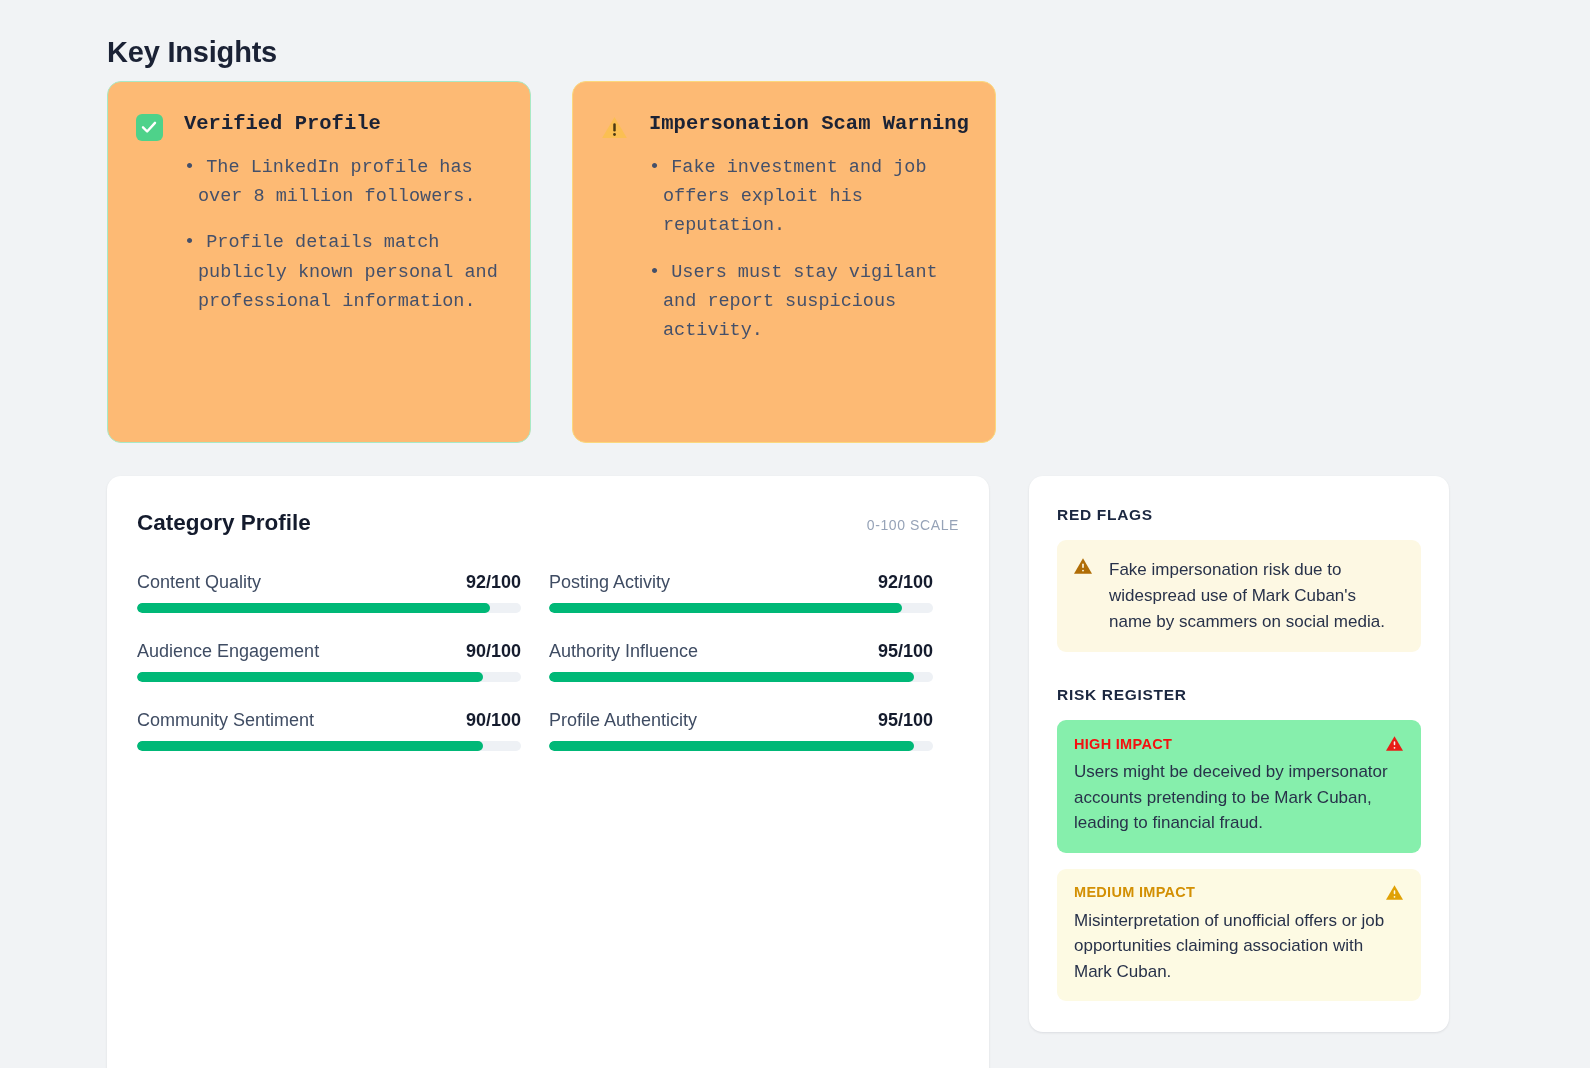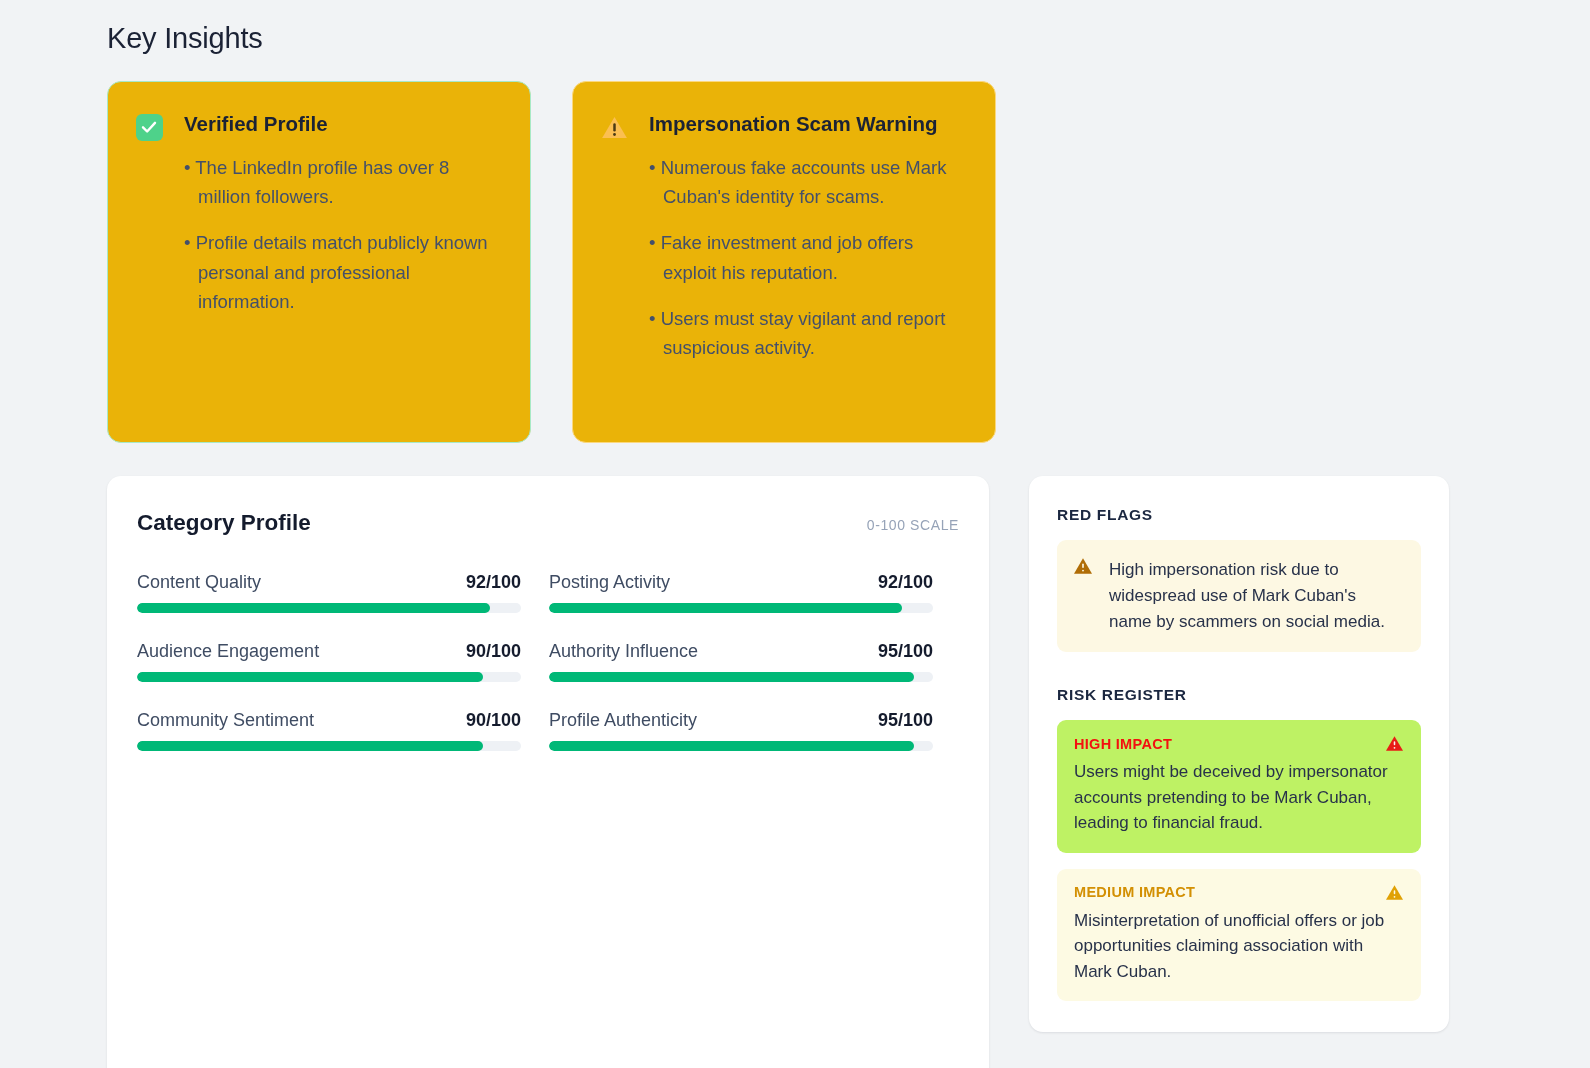--- a/index.html
+++ b/index.html
@@ -17,44 +17,45 @@
     position: relative;
     width: 1590px;
     height: 1068px;
     padding: 0;
   }
 
   
   .page-title {
     position: absolute;
     left: 107px;
-    top: 22px;
+    top: 36px;
     font-size: 29px;
-    font-weight: normal;
+    font-weight: bold;
     color: #1b2235;
     letter-spacing: -0.2px;
   }
 
   
   .insights-row {
     position: absolute;
     left: 107px;
     top: 81px;
     display: flex;
     gap: 41px;
   }
 
   .insight-card {
     width: 424px;
-    background: #eab308;
+    background: #fdba74;
     border-radius: 14px;
     padding: 28px 26px 26px 26px;
     display: flex;
     gap: 20px;
     align-items: flex-start;
+    font-family: Liberation Mono, monospace;
   }
   .insight-card.positive { border: 1.5px solid #a8e9c6; min-height: 358px; }
   .insight-card.warning  { border: 1.5px solid #fbd87e; min-height: 362px; gap: 20px; }
 
   .insight-icon-wrap {
     flex: 0 0 auto;
     width: 30px;
     height: 30px;
     display: flex;
     align-items: center;
@@ -201,21 +202,21 @@
     line-height: 1.52;
     color: #28324a;
   }
 
   .risk-item {
     border-radius: 9px;
     padding: 15px 17px 17px 17px;
     margin-bottom: 16px;
   }
   .risk-item:last-child { margin-bottom: 0; }
-  .risk-item.high   { background: #bef264; }
+  .risk-item.high   { background: #86efac; }
   .risk-item.medium { background: #fdfae3; }
 
   .risk-head {
     display: flex;
     align-items: center;
     justify-content: space-between;
     margin-bottom: 7px;
   }
   .risk-level {
     font-size: 14.5px;
@@ -263,21 +264,20 @@
       <span class="insight-icon-wrap">
         <svg width="27" height="25" viewBox="0 0 24 22">
           <path d="M12 1.6 L23 20.4 L1 20.4 Z" fill="#fbbf52"></path>
           <rect x="10.9" y="7.3" width="2.2" height="7.2" rx="1.1" fill="#4a3a14"></rect>
           <circle cx="12" cy="17.2" r="1.25" fill="#4a3a14"></circle>
         </svg>
       </span>
       <div class="insight-body">
         <div class="insight-title">Impersonation Scam Warning</div>
         <ul class="insight-bullets">
-          <li>Numerous fake accounts use Mark Cuban's identity for scams.</li>
           <li>Fake investment and job offers exploit his reputation.</li>
           <li>Users must stay vigilant and report suspicious activity.</li>
         </ul>
       </div>
     </div>
 
   </div>
 
   <div class="lower-row">
 
@@ -357,21 +357,21 @@
       <div class="section-heading">RED FLAGS</div>
 
       <div class="red-flag-item">
         <span>
           <svg width="20" height="18" viewBox="0 0 24 22">
             <path d="M12 1.6 L23 20.4 L1 20.4 Z" fill="#b06d06"></path>
             <rect x="11" y="8" width="2" height="5.4" rx="1" fill="#fdf8e3"></rect>
             <circle cx="12" cy="16.6" r="1.15" fill="#fdf8e3"></circle>
           </svg>
         </span>
-        <span class="red-flag-text">High impersonation risk due to widespread use of Mark Cuban's name by scammers on social media.</span>
+        <span class="red-flag-text">Fake impersonation risk due to widespread use of Mark Cuban's name by scammers on social media.</span>
       </div>
 
       <div class="section-heading second">RISK REGISTER</div>
 
       <div class="risk-item high">
         <div class="risk-head">
           <span class="risk-level high">HIGH IMPACT</span>
           <span>
             <svg width="19" height="17" viewBox="0 0 24 22">
               <path d="M12 1.6 L23 20.4 L1 20.4 Z" fill="#e81d16"></path>

